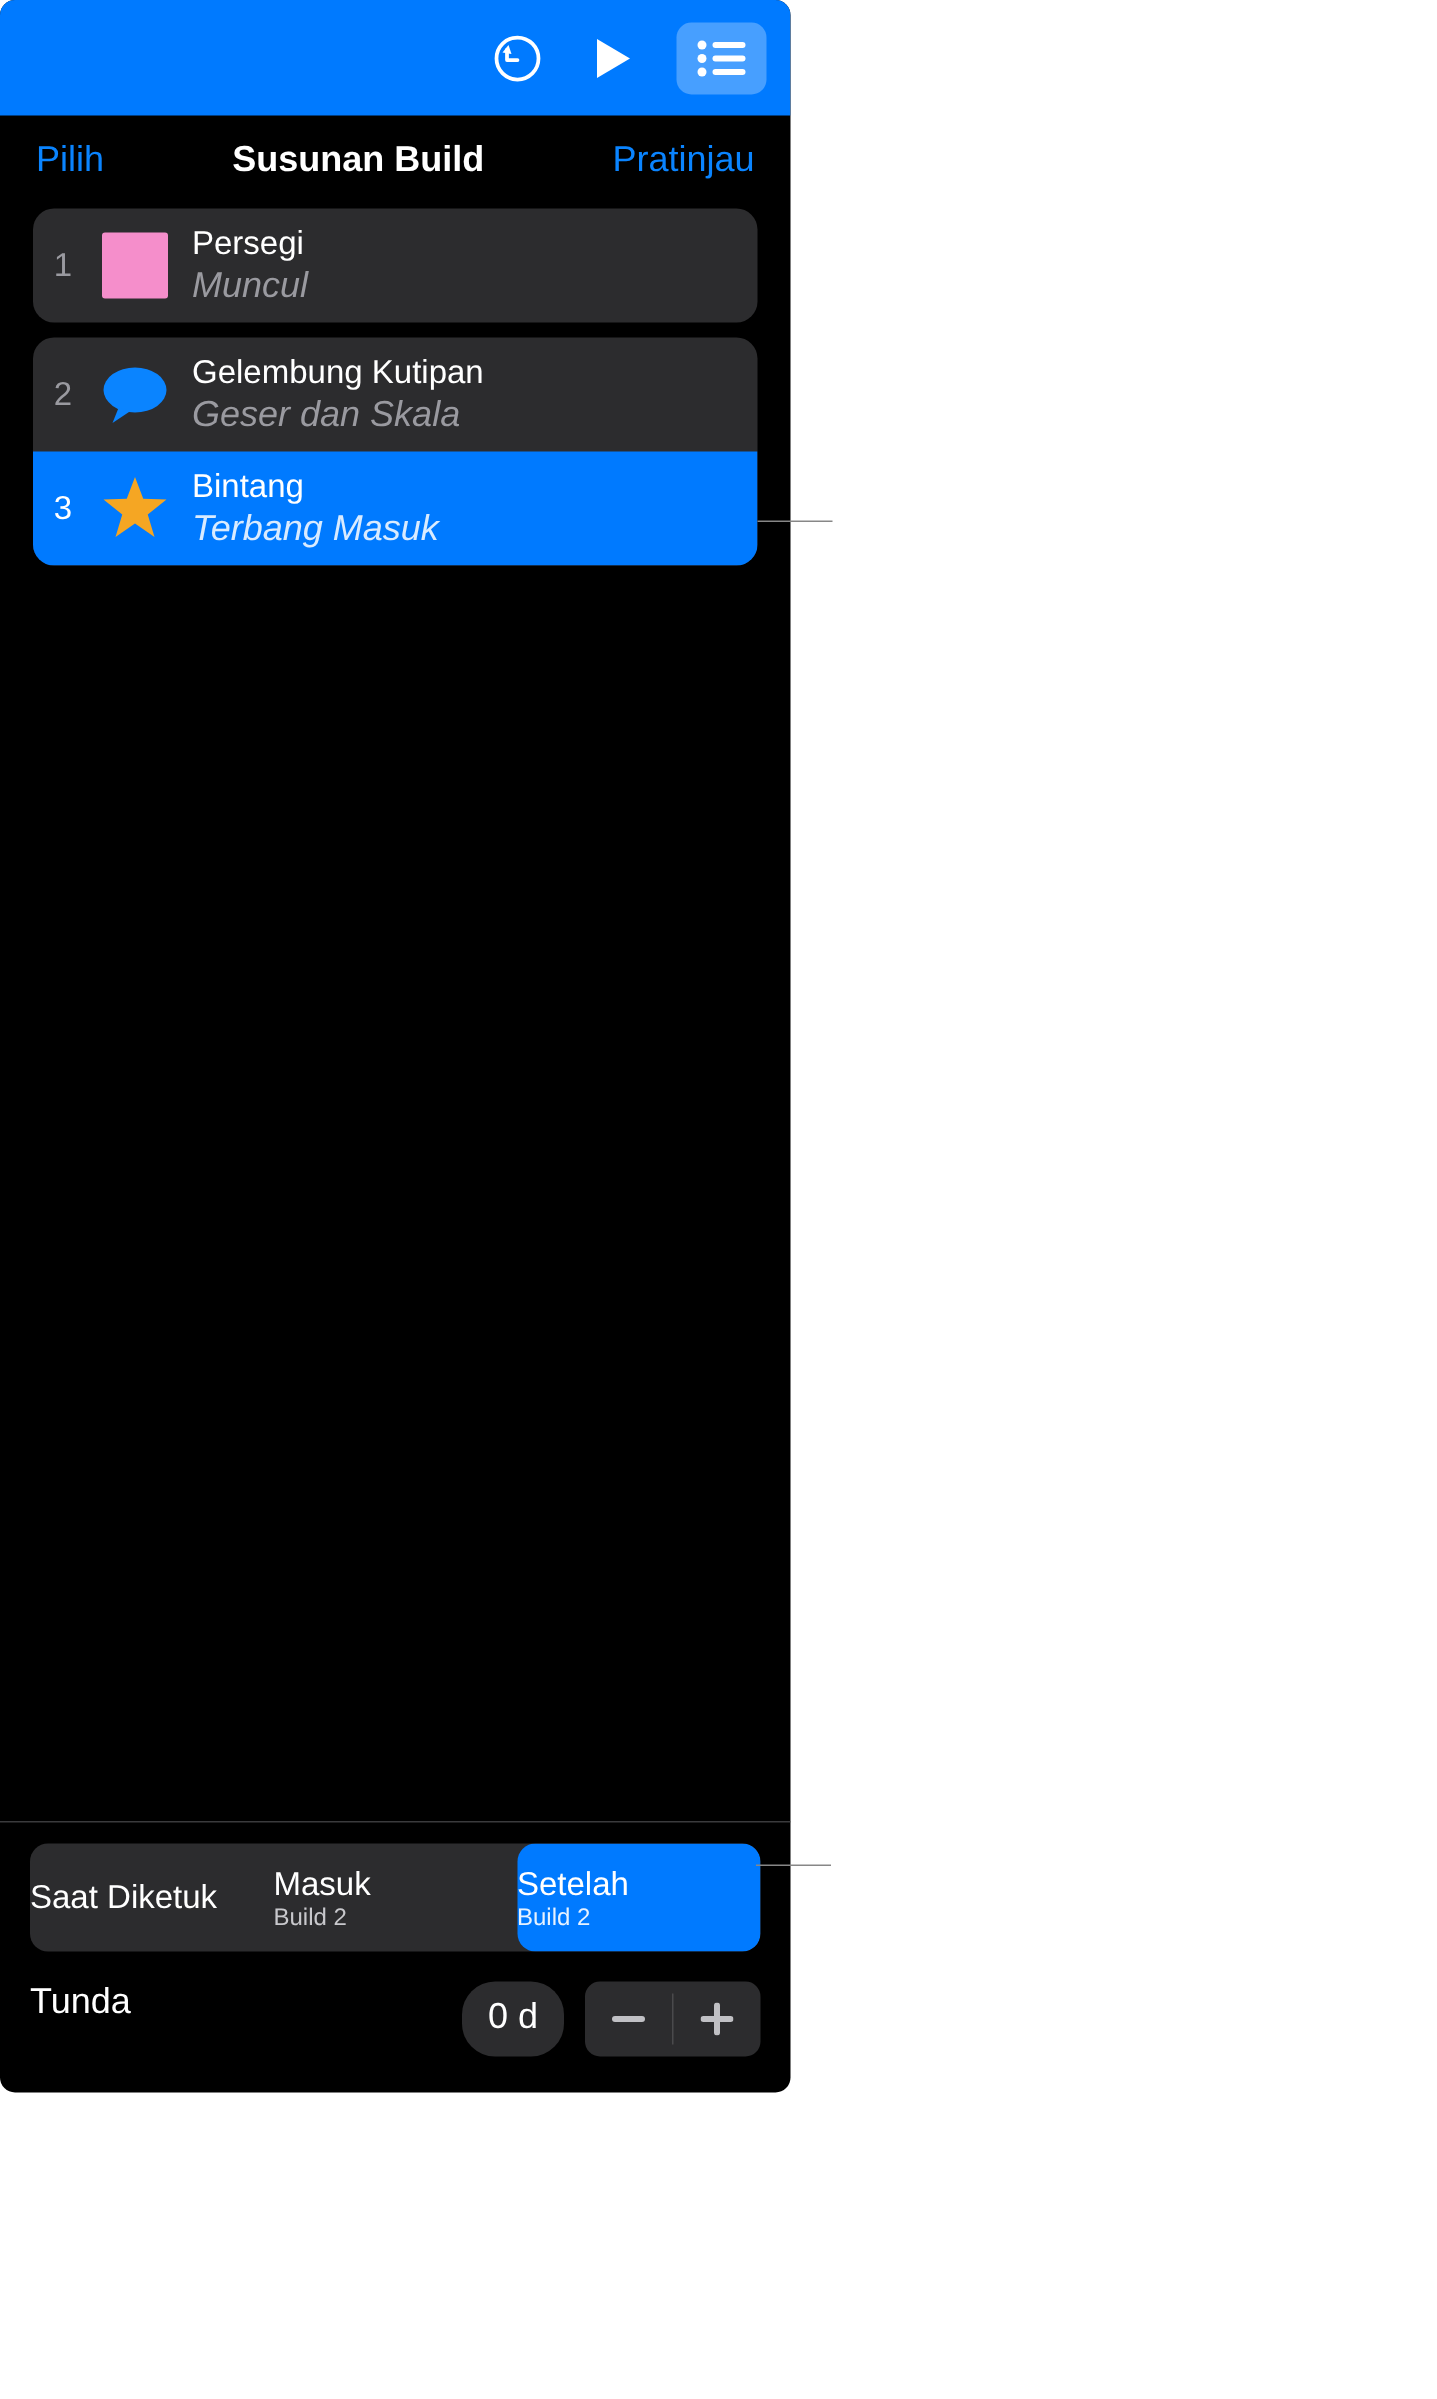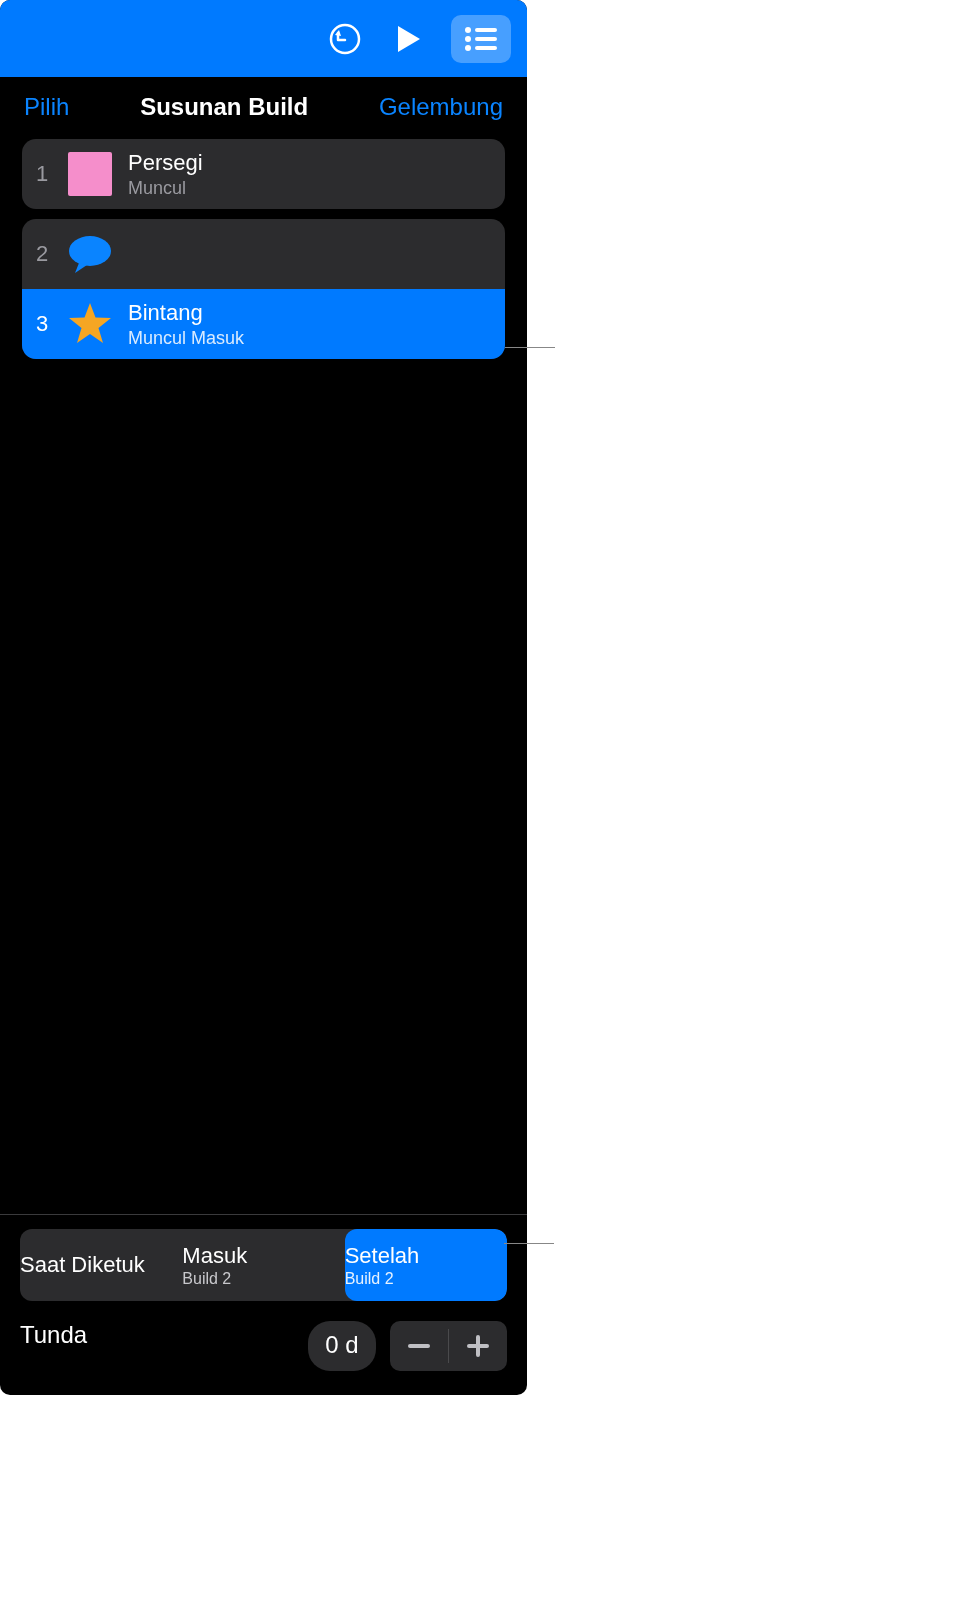--- a/index.html
+++ b/index.html
@@ -109,21 +109,22 @@
     flex-direction: column;
     gap: 2px;
   }
   .build-title {
     color: #fff;
     font-size: 22px;
     font-weight: 400;
   }
   .build-sub {
     color: #9a9aa0;
-    font-size: 18px;
+    font-size: 24px;
+    font-style: italic;
   }
   .build-item.selected .build-sub { color: rgba(255,255,255,0.85); }
   .spacer { flex: 1; }
   .bottom-section {
     border-top: 1px solid #3a3a3c;
     padding: 14px 20px 24px 20px;
   }
   .section-label {
     text-align: center;
     color: #b0b0b6;
@@ -240,21 +241,21 @@
         <rect x="11" y="11" width="22" height="4" rx="2" fill="#fff"></rect>
         <circle cx="4" cy="22" r="3" fill="#fff"></circle>
         <rect x="11" y="20" width="22" height="4" rx="2" fill="#fff"></rect>
       </svg>
     </div>
   </div>
 
   <div class="header-row">
     <span class="link">Pilih</span>
     <span class="title">Susunan Build</span>
-    <span class="link">Gelembung</span>
+    <span class="link">Pratinjau</span>
   </div>
 
   <div class="build-list">
 
     <div class="build-group">
       <div class="build-item">
         <span class="build-num">1</span>
         <div class="build-icon">
           <div class="square-icon"></div>
         </div>
@@ -267,31 +268,35 @@
 
     <div class="build-group">
       <div class="build-item">
         <span class="build-num">2</span>
         <div class="build-icon">
           <svg width="46" height="42" viewBox="0 0 46 42">
             <ellipse cx="23" cy="18" rx="21" ry="15" fill="#0a84ff"></ellipse>
             <path d="M 12 30 L 8 40 L 20 32 Z" fill="#0a84ff"></path>
           </svg>
         </div>
+        <div class="build-text">
+          <span class="build-title">Gelembung Kutipan</span>
+          <span class="build-sub">Geser dan Skala</span>
+        </div>
       </div>
       <div class="build-item selected">
         <span class="build-num">3</span>
         <div class="build-icon">
           <svg width="46" height="46" viewBox="0 0 46 46">
             <path d="M23 2 L28.5 16.5 L44 17 L31.5 27 L36 42 L23 33 L10 42 L14.5 27 L2 17 L17.5 16.5 Z" fill="#f5a623"></path>
           </svg>
         </div>
         <div class="build-text">
           <span class="build-title">Bintang</span>
-          <span class="build-sub">Muncul Masuk</span>
+          <span class="build-sub">Terbang Masuk</span>
         </div>
       </div>
     </div>
 
   </div>
 
   <div class="spacer"></div>
 
   <div class="bottom-section">
 

